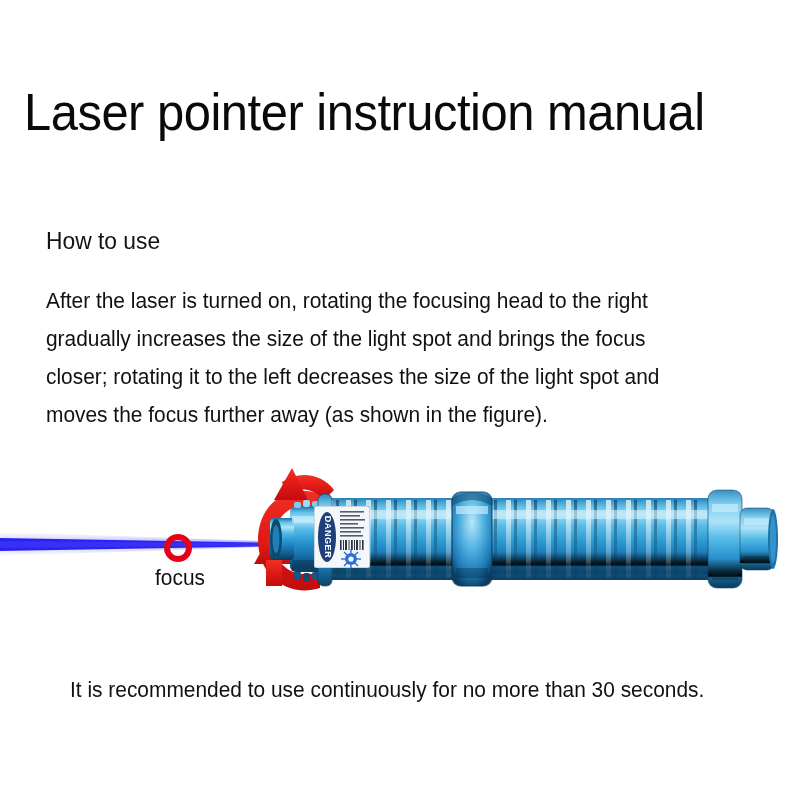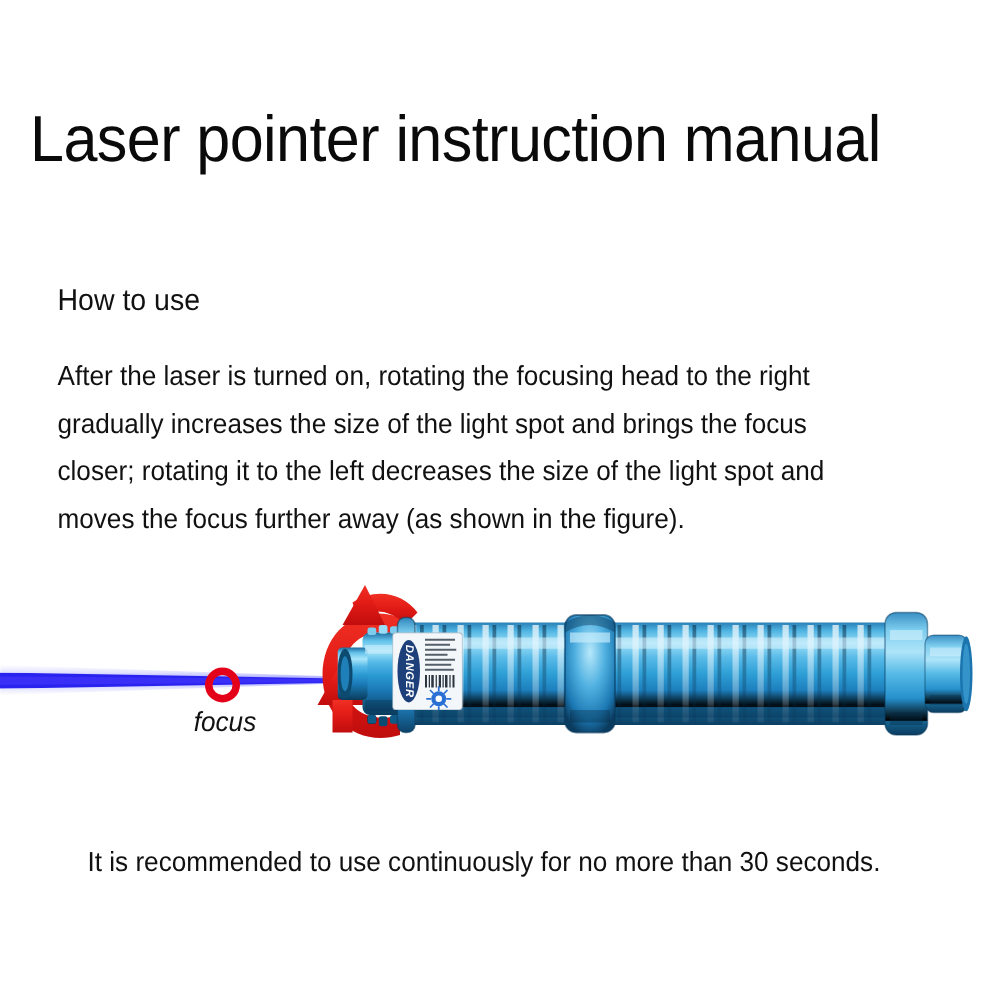--- a/index.html
+++ b/index.html
@@ -84,21 +84,20 @@
     white-space: nowrap;
   }
 
   
   #illustration {
     position: absolute;
     left: 0;
     top: 440px;
     width: 800px;
     height: 200px;
-    font-style: italic;
   }
 
   
   .beam-wrap {
     position: absolute;
     left: 0;
     top: 0;
     width: 300px;
     height: 200px;
   }

